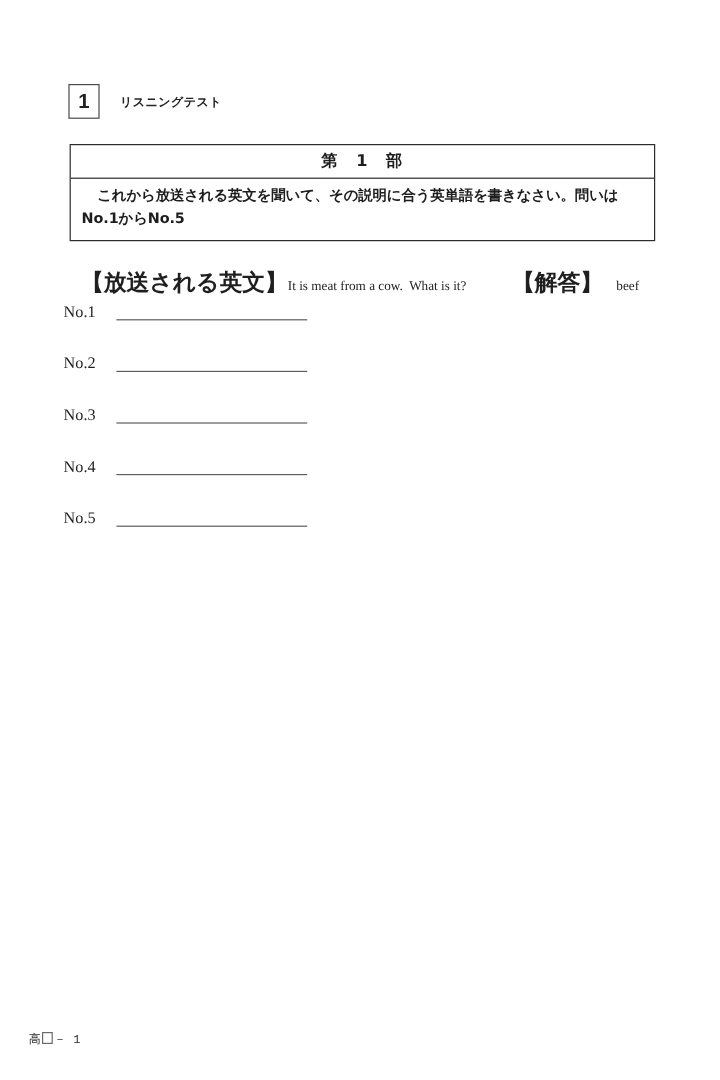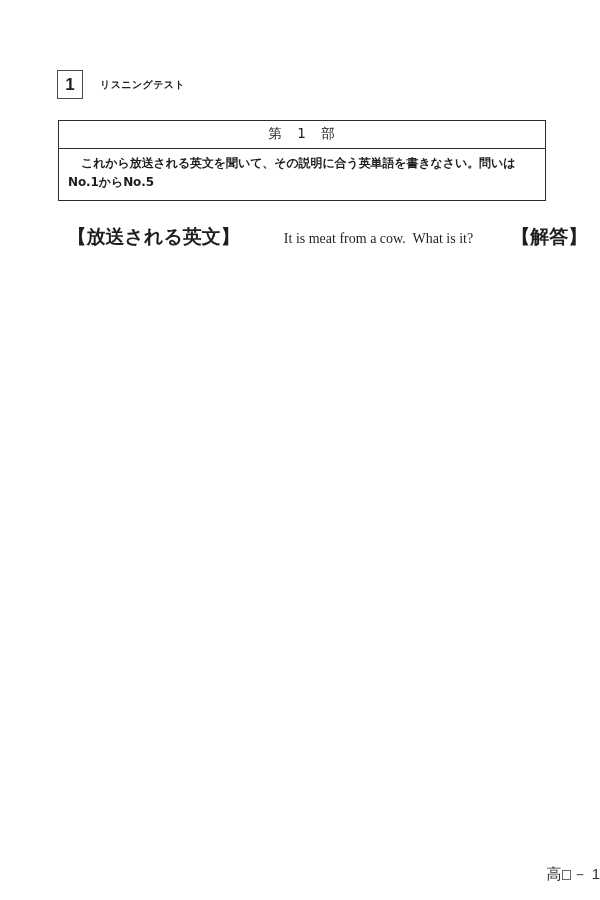--- a/index.html
+++ b/index.html
@@ -62,21 +62,21 @@
     border: 1.1px solid #2c2c2c;
     box-sizing: border-box;
     background: #ffffff;
   }
   .instr-title-row {
     border-bottom: 1.1px solid #2c2c2c;
     text-align: center;
     padding: 4px 0 5px;
     font-family: "DejaVu Sans", "Liberation Sans", sans-serif;
     font-size: 13.5px;
-    font-weight: 400;
+    font-weight: 700;
     color: #1d1d1d;
     letter-spacing: 1px;
     white-space: pre;
   }
   .instr-body {
     padding: 5px 9px 7px 9px;
     font-family: "DejaVu Sans", "Liberation Sans", sans-serif;
     font-size: 12px;
     font-weight: 700;
     color: #1d1d1d;
@@ -96,22 +96,21 @@
     white-space: pre;
     line-height: 1.2;
   }
   .example-line .jp-bracket {
     font-family: "DejaVu Sans", "Liberation Sans", sans-serif;
     font-size: 19px;
     font-weight: 600;
   }
   .example-line .en {
     font-family: "Liberation Serif", "DejaVu Serif", serif;
-    font-size: 14px;
-    margin-left: 44px;
+    font-size: 11px;
   }
 
   
   .answers {
     position: absolute;
     left: 53px;
     top: 252px;
     width: 300px;
   }
   .answer-row {
@@ -133,23 +132,23 @@
     border-bottom: 1.1px solid #5e5e5e;
     flex: none;
   }
 
   
   .footer {
     position: absolute;
     left: 0;
     right: 0;
     top: 848px;
-    text-align: right;
-    font-family: Liberation Sans, sans-serif;
-    font-size: 15px;
+    text-align: left;
+    font-family: Liberation Mono, monospace;
+    font-size: 10px;
     color: #303030;
     white-space: pre;
   }
   .footer .tofu {
     display: inline-block;
     width: 9px;
     height: 10px;
     border: 1px solid #6a6a6a;
     box-sizing: border-box;
     vertical-align: -1px;
@@ -172,18 +171,40 @@
     <div class="instr-title-row">第　1　部</div>
     <div class="instr-body">
       <span class="instr-line-1">これから放送される英文を聞いて、その説明に合う英単語を書きなさい。問いはNo.1からNo.5</span>
     </div>
   </div>
 
   <div class="example-line">
     <span class="jp-bracket">【放送される英文】</span><span class="en">It is meat from a cow.  What is it?</span><span class="jp-bracket">　　<span>【解答】</span></span><span class="en">　<span>beef</span></span>
   </div>
 
+  <div class="answers">
+    <div class="answer-row">
+      <div class="answer-label">No.1</div>
+      <div class="answer-rule"></div>
+    </div>
+    <div class="answer-row">
+      <div class="answer-label">No.2</div>
+      <div class="answer-rule"></div>
+    </div>
+    <div class="answer-row">
+      <div class="answer-label">No.3</div>
+      <div class="answer-rule"></div>
+    </div>
+    <div class="answer-row">
+      <div class="answer-label">No.4</div>
+      <div class="answer-rule"></div>
+    </div>
+    <div class="answer-row">
+      <div class="answer-label">No.5</div>
+      <div class="answer-rule"></div>
+    </div>
+  </div>
 
   <div class="footer">
     <span>高</span><span class="tofu"></span><span>－ 1</span>
   </div>
 
 </div>
 
 </body></html>

